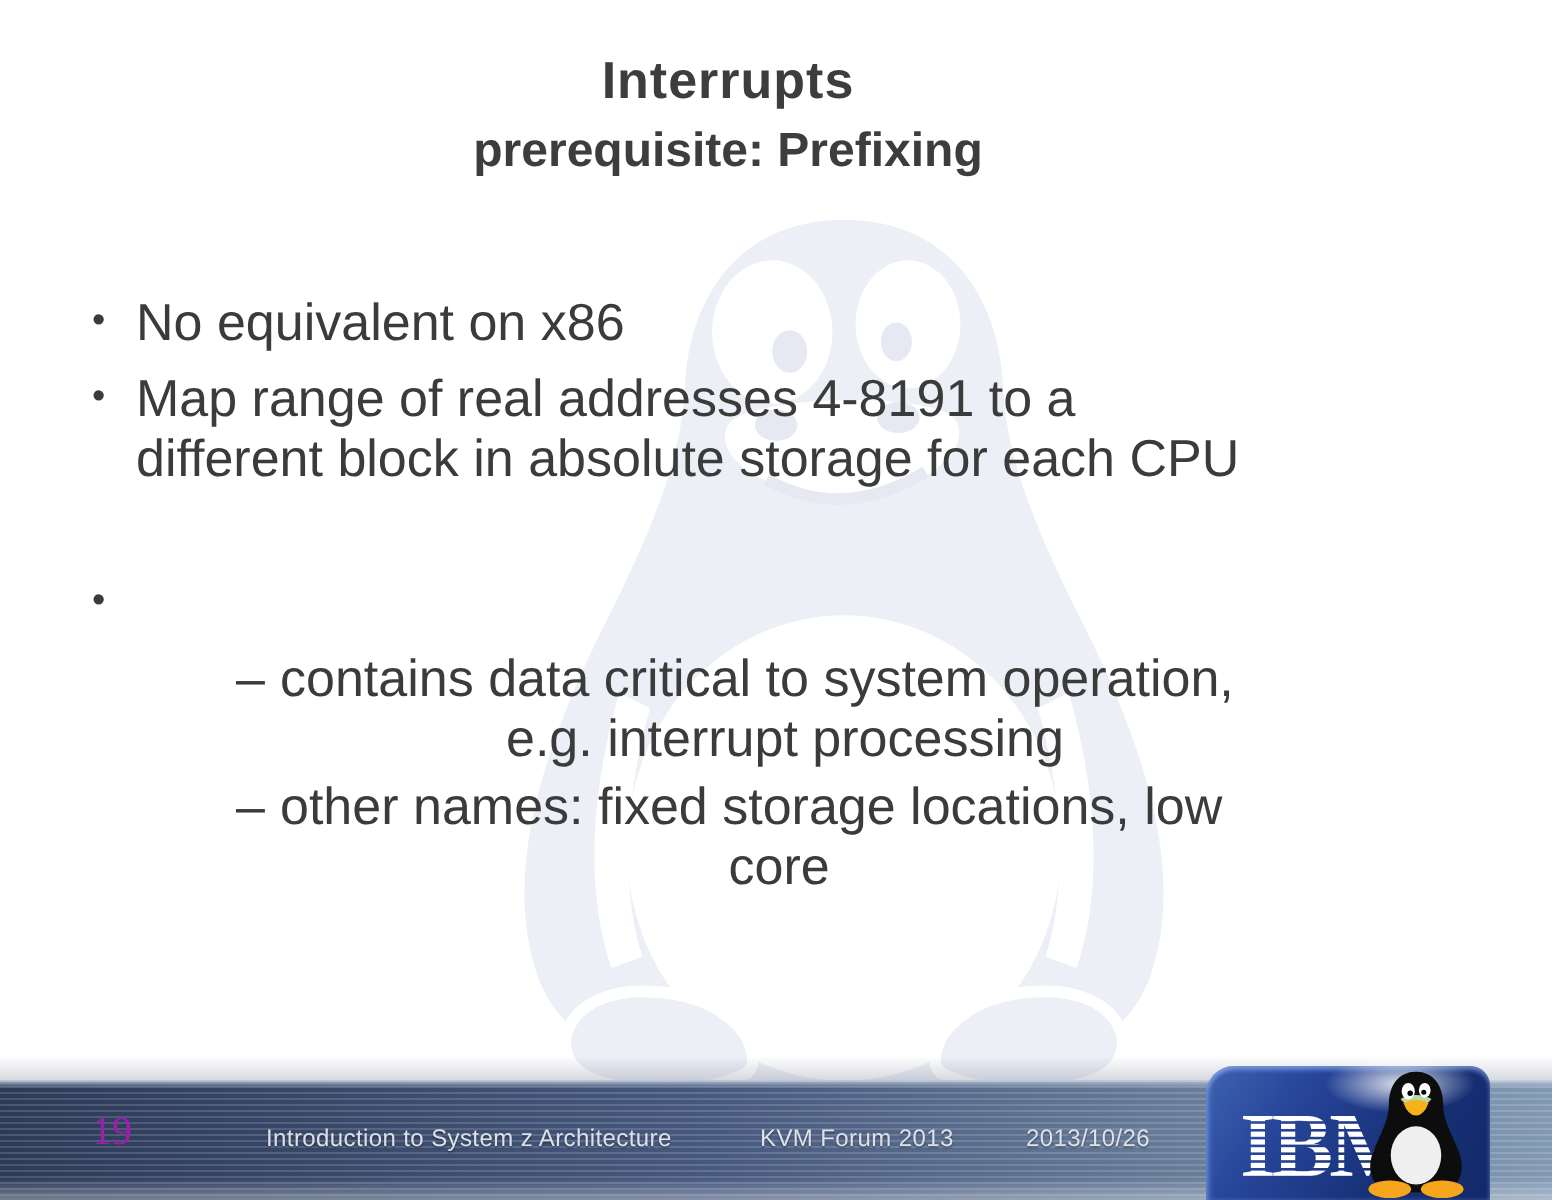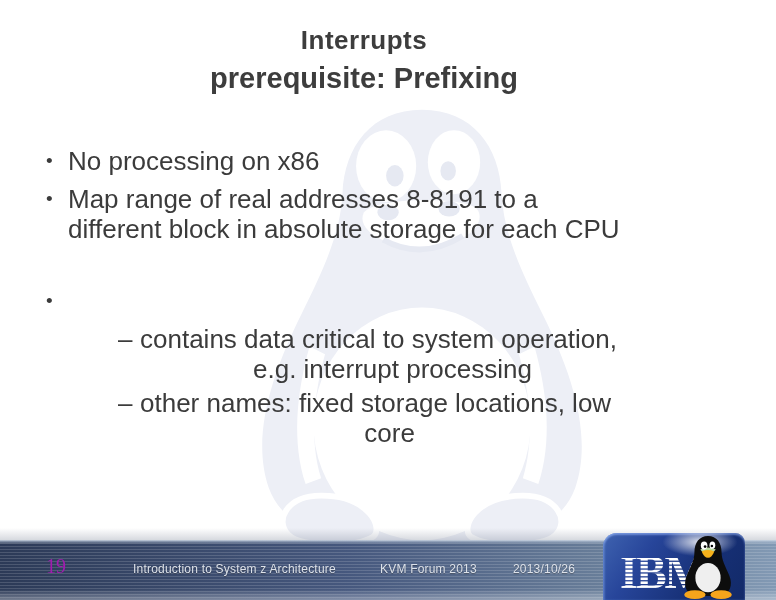--- a/index.html
+++ b/index.html
@@ -7,21 +7,21 @@
     position:relative; width:776px; height:600px; background:#ffffff;
     overflow:hidden; font-family:"Liberation Sans", sans-serif;
   }
 
   
   .watermark { position:absolute; left:222px; top:104px; width:400px; height:446px; z-index:0; }
 
   
   .titles { position:absolute; top:26px; left:0; width:728px; text-align:center; color:#3d3d3d; z-index:2; }
   .title   { font-size:26px; font-weight:bold; line-height:1.1; letter-spacing:0.5px; }
-  .subtitle{ font-size:29px; font-weight:bold; margin-top:7px; }
+  .subtitle{ font-size:24px; font-weight:bold; margin-top:7px; }
 
   
   .content { position:absolute; left:46px; top:146px; width:690px; color:#3b3b3b;
              font-size:26px; line-height:30px; z-index:2; }
   .li { display:flex; margin-bottom:8px; }
   .marker { flex:0 0 22px; width:22px; }
   .marker.dot { font-size:19px; line-height:30px; }
   .li-text { white-space:pre-line; }
   .li.b3 { margin-top:42px; }
   .li.sub { margin-left:72px; margin-top:2px; margin-bottom:4px; }
@@ -78,25 +78,25 @@
   </svg>
 
   <div class="titles">
     <div class="title">Interrupts</div>
     <div class="subtitle">prerequisite: Prefixing</div>
   </div>
 
   <div class="content">
     <div class="li">
       <span class="marker dot">•</span>
-      <div class="li-text">No processing on x86</div>
+      <div class="li-text">No equivalent on x86</div>
     </div>
     <div class="li">
       <span class="marker dot">•</span>
-      <div class="li-text">Map range of real addresses 8-8191 to a
+      <div class="li-text">Map range of real addresses 4-8191 to a
 different block in absolute storage for each CPU</div>
     </div>
     <div class="li b3">
       <span class="marker dot">•</span>
     </div>
     <div class="li sub">
       <span class="marker">–</span>
       <div class="li-text">contains data critical to system operation,
 e.g. interrupt processing</div>
     </div>

